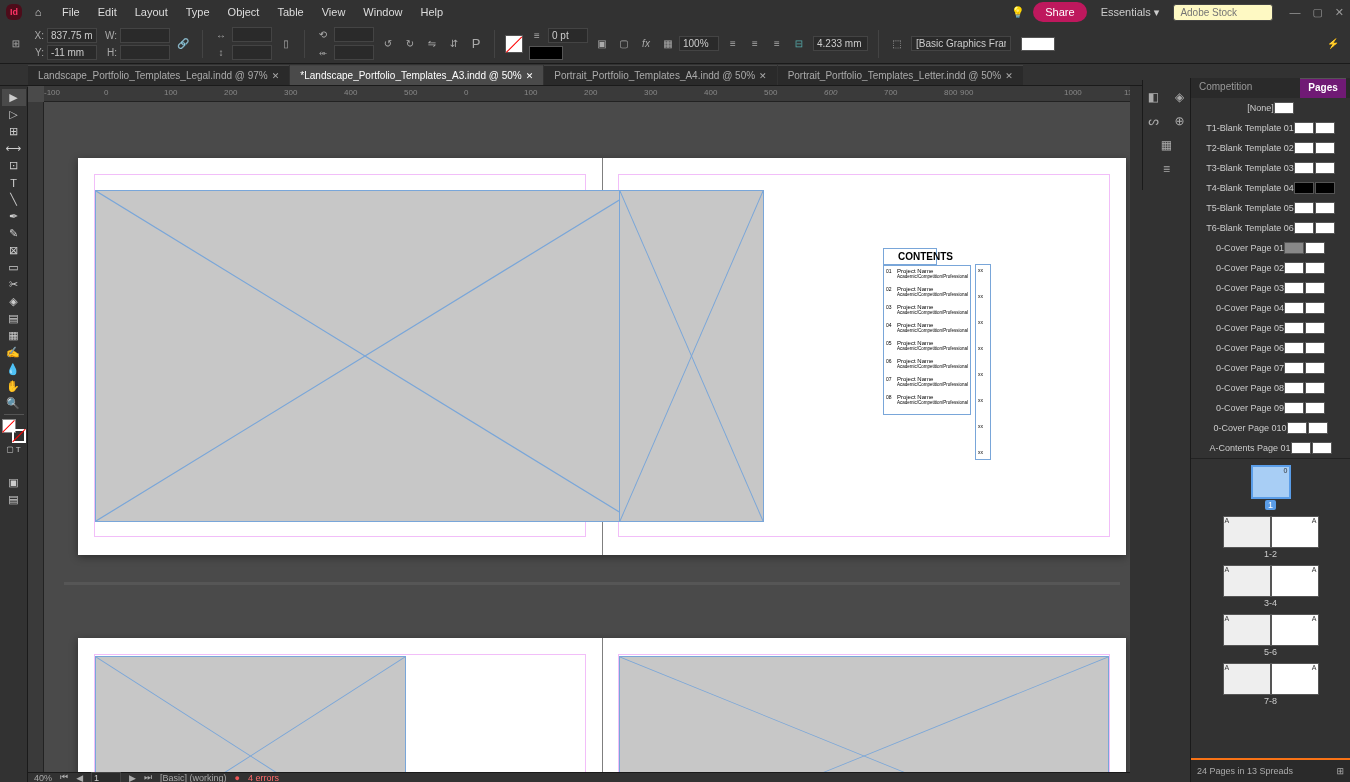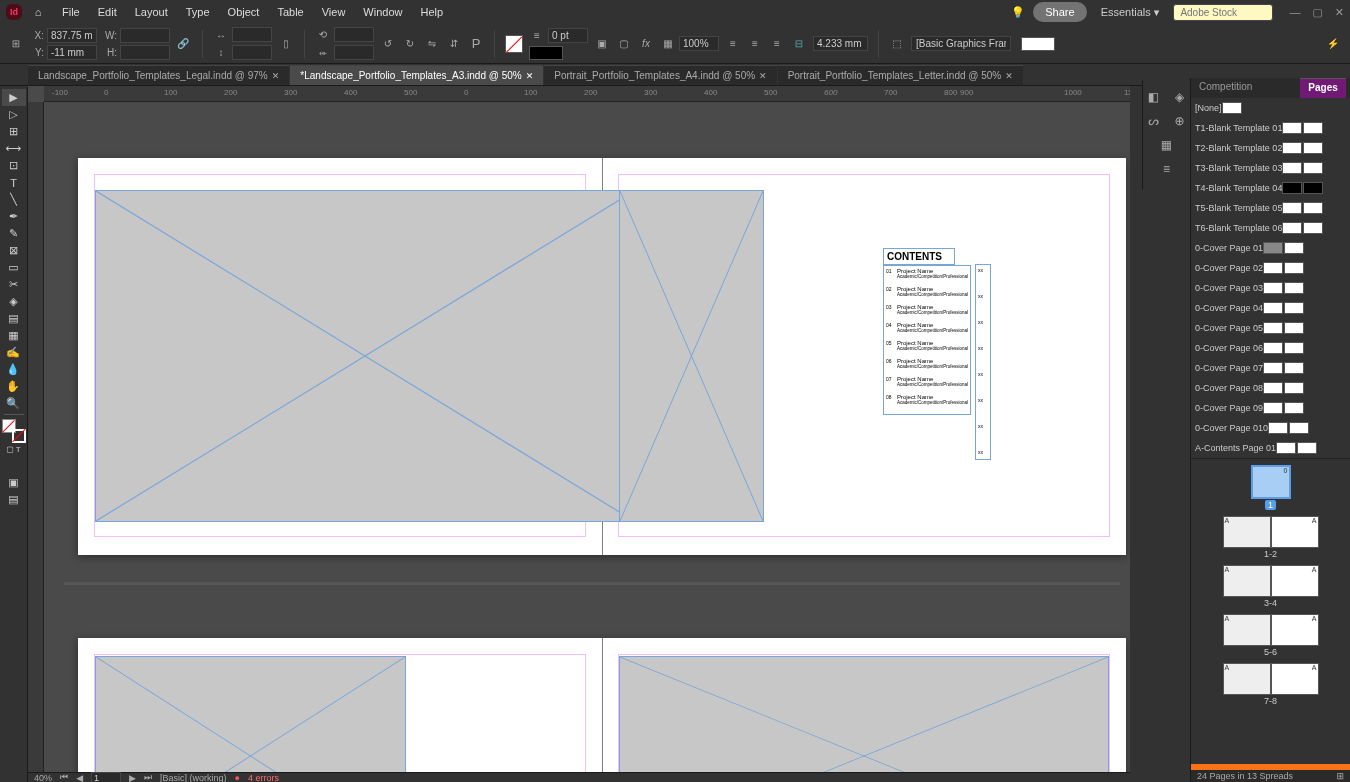--- a/index.html
+++ b/index.html
@@ -2,21 +2,21 @@
 <html><head>
 <meta charset="utf-8">
 <style>
 * { margin: 0; padding: 0; box-sizing: border-box; font-family: "Segoe UI", Arial, sans-serif; }
 body { background: #323232; color: #ccc; font-size: 11px; overflow: hidden; width: 1350px; height: 782px; position: relative; }
 .menubar { height: 24px; background: #323232; display: flex; align-items: center; padding: 0 6px; gap: 2px; }
 .menubar .app-icon { width: 16px; height: 16px; background: #4d0c1a; color: #ff3366; display: flex; align-items: center; justify-content: center; font-size: 9px; font-weight: bold; border-radius: 6px; margin-right: 4px; }
 .menubar .home-icon { width: 20px; text-align: center; color: #ccc; margin-right: 4px; }
 .menubar .item { padding: 4px 8px; color: #ddd; font-size: 11px; cursor: pointer; }
 .menubar .right { margin-left: auto; display: flex; align-items: center; gap: 8px; }
-.menubar .share { background: #737373; color: #fff; padding: 4px 12px; border-radius: 12px; font-size: 11px; }
+.menubar .share { background: #be185d; color: #fff; padding: 4px 12px; border-radius: 12px; font-size: 11px; }
 .menubar .workspace { color: #ccc; padding: 4px 6px; }
 .menubar .search { background: #fef9c3; border: 1px solid #444; padding: 2px 6px; width: 100px; color: #888; font-size: 10px; border-radius: 3px; }
 .win-controls { display: flex; gap: 12px; color: #999; margin-left: 8px; }
 .control-bar { height: 40px; background: #323232; border-bottom: 1px solid #1a1a1a; display: flex; align-items: center; padding: 0 8px; gap: 6px; font-size: 10px; color: #aaa; }
 .control-bar input { background: #2a2a2a; border: 1px solid #444; color: #ccc; font-size: 10px; padding: 1px 3px; width: 50px; }
 .control-bar .xy-group { display: flex; flex-direction: column; gap: 2px; }
 .control-bar .xy-row { display: flex; align-items: center; gap: 3px; }
 .control-bar .lbl { width: 14px; text-align: right; }
 .control-bar .sep { width: 1px; height: 28px; background: #444; margin: 0 4px; }
 .control-bar .ic { width: 16px; height: 16px; display: flex; align-items: center; justify-content: center; color: #aaa; }
@@ -42,52 +42,52 @@
 .ruler-h { position: absolute; top: 0; left: 16px; right: 0; height: 16px; background: #3a3a3a; border-bottom: 1px solid #222; font-size: 8px; color: #888; }
 .ruler-h .tick { position: absolute; top: 2px; font-size: 8px; }
 .ruler-v { position: absolute; top: 16px; left: 0; bottom: 0; width: 16px; background: #3a3a3a; border-right: 1px solid #222; }
 .pasteboard { position: absolute; top: 16px; left: 16px; right: 0; bottom: 0; background: #4a4a4a; }
 .spread { position: absolute; background: #fff; box-shadow: 0 2px 8px rgba(0,0,0,0.4); }
 .spread .margins { position: absolute; border: 1px solid #d946ef; opacity: 0.35; }
 .spread .spine { position: absolute; top: 0; bottom: 0; width: 1px; background: #000; opacity: 0.5; }
 .img-frame { position: absolute; background: #c7c7c7; border: 1px solid #79a6d9; }
 .img-frame svg { position: absolute; inset: 0; width: 100%; height: 100%; }
 .contents-box { position: absolute; font-family: Arial; color: #000; }
-.contents-box .title { font-size: 10px; font-weight: bold; border: 1px solid #79a6d9; padding: 2px 3px; width: 72px; }
+.contents-box .title { font-size: 10px; font-weight: bold; border: 1px solid #79a6d9; padding: 2px 14px; width: 54px; }
 .contents-box .entries { border: 1px solid #79a6d9; margin-top: 0; width: 88px; font-size: 5px; padding: 2px; }
 .contents-box .entry { display: flex; align-items: flex-start; margin-bottom: 7px; }
 .contents-box .entry .num { width: 12px; font-size: 5px; }
 .contents-box .entry .txt .name { font-size: 6px; }
 .contents-box .entry .txt .sub { font-size: 4.5px; }
 .contents-box .pg-col { position: absolute; top: 16px; right: -20px; width: 16px; border: 1px solid #79a6d9; height: 196px; font-size: 5px; padding: 2px; }
 .contents-box .pg-col div { margin-bottom: 20px; }
 .right-dock { position: absolute; right: 160px; top: 80px; width: 40px; background: #323232; display: flex; flex-direction: column; align-items: center; padding-top: 8px; gap: 6px; border-left: 1px solid #1a1a1a; }
 .right-dock .di { width: 22px; height: 18px; display:flex;align-items:center;justify-content:center;color:#aaa;font-size:12px; }
 .panel-group { position: absolute; right: 0; top: 78px; bottom: 0; width: 160px; background: #323232; border-left: 1px solid #1a1a1a; display: flex; flex-direction: column; }
 .panel-tabs { display: flex; height: 20px; background: #2a2a2a; font-size: 10px; }
 .panel-tabs .ptab { padding: 3px 8px; color: #999; cursor: pointer; }
 .panel-tabs .ptab.active { background: #701a75; color: #fff; font-weight: bold; border-top: 1px solid #555; margin-left: 40px; }
 .pages-panel { flex: 1; overflow: hidden; display: flex; flex-direction: column; }
 .master-list { border-bottom: 1px solid #222; }
-.master-row { display: flex; align-items: center; justify-content: flex-start; height: 20px; padding: 0 4px; font-size: 9px; color: #ccc; }
+.master-row { display: flex; align-items: center; justify-content: center; height: 20px; padding: 0 4px; font-size: 9px; color: #ccc; }
 .master-thumbs { display: flex; gap: 1px; }
 .master-thumb { width: 20px; height: 12px; background: #fff; border: 1px solid #555; }
 .master-thumb.dark { background: #000; }
 .master-thumb.gray { background: #888; }
 .page-spreads { flex: 1; overflow-y: auto; padding: 6px 4px; display: flex; flex-direction: column; align-items: center; gap: 2px; }
 .page-spread-thumb { display: flex; flex-direction: column; align-items: center; margin-bottom: 4px; }
 .page-spread-thumb .pages { display: flex; gap: 0; }
 .page-spread-thumb .pg { width: 48px; height: 32px; background: #fff; border: 1px solid #555; position: relative; font-size: 6px; }
 .page-spread-thumb .pg .letter { position: absolute; top: 0; font-size: 7px; color: #333; }
 .page-spread-thumb .pg.left .letter { left: 1px; }
 .page-spread-thumb .pg.right .letter { right: 1px; }
 .page-spread-thumb.sel .pg { background: #a8cef5; border: 2px solid #5a9de8; }
 .page-spread-thumb .plabel { font-size: 9px; color: #ccc; margin-top: 1px; }
 .page-spread-thumb.sel .plabel { background: #5a9de8; color: #fff; padding: 0 3px; border-radius: 2px; }
-.panel-footer { height: 18px; background: #2a2a2a; border-top: 6px solid #f97316; font-size: 9px; color: #aaa; padding: 2px 6px; display: flex; align-items: center; justify-content: space-between; }
+.panel-footer { height: 24px; background: #2a2a2a; border-top: 2px solid #f97316; font-size: 9px; color: #aaa; padding: 2px 6px; display: flex; align-items: center; justify-content: space-between; }
 .status-bar { position: absolute; left: 28px; bottom: 0; right: 220px; height: 10px; background: #323232; border-top: 1px solid #1a1a1a; font-size: 9px; color: #aaa; display: flex; align-items: center; padding: 0 6px; gap: 8px; }
 .status-bar .err { color: #ff6b6b; }
 ::-webkit-scrollbar { width: 10px; height: 10px; }
 ::-webkit-scrollbar-track { background: #2a2a2a; }
 ::-webkit-scrollbar-thumb { background: #555; }
 </style>
 </head>
 <body>
 
 <div class="menubar">
@@ -245,21 +245,21 @@
       <div class="s"></div>
     </div>
   <div class="tool" style="height:12px;font-size:8px">▢ T</div>
   <div class="swatch-none" style="width:16px;height:16px;margin-top:3px"></div>
   <div class="tool">▣</div>
   <div class="tool">▤</div>
 </div>
 
 <div class="canvas-area">
   <div class="ruler-h">
-      <span class="tick" style="left: 8px;">-100</span>
+      <span class="tick" style="left: 0px;">-100</span>
       <span class="tick" style="left: 60px;">0</span>
       <span class="tick" style="left: 120px;">100</span>
       <span class="tick" style="left: 180px;">200</span>
       <span class="tick" style="left: 240px;">300</span>
       <span class="tick" style="left: 300px;">400</span>
       <span class="tick" style="left: 360px;">500</span>
       <span class="tick" style="left: 420px;">0</span>
       <span class="tick" style="left: 480px;">100</span>
       <span class="tick" style="left: 540px;">200</span>
       <span class="tick" style="left: 600px;">300</span>

